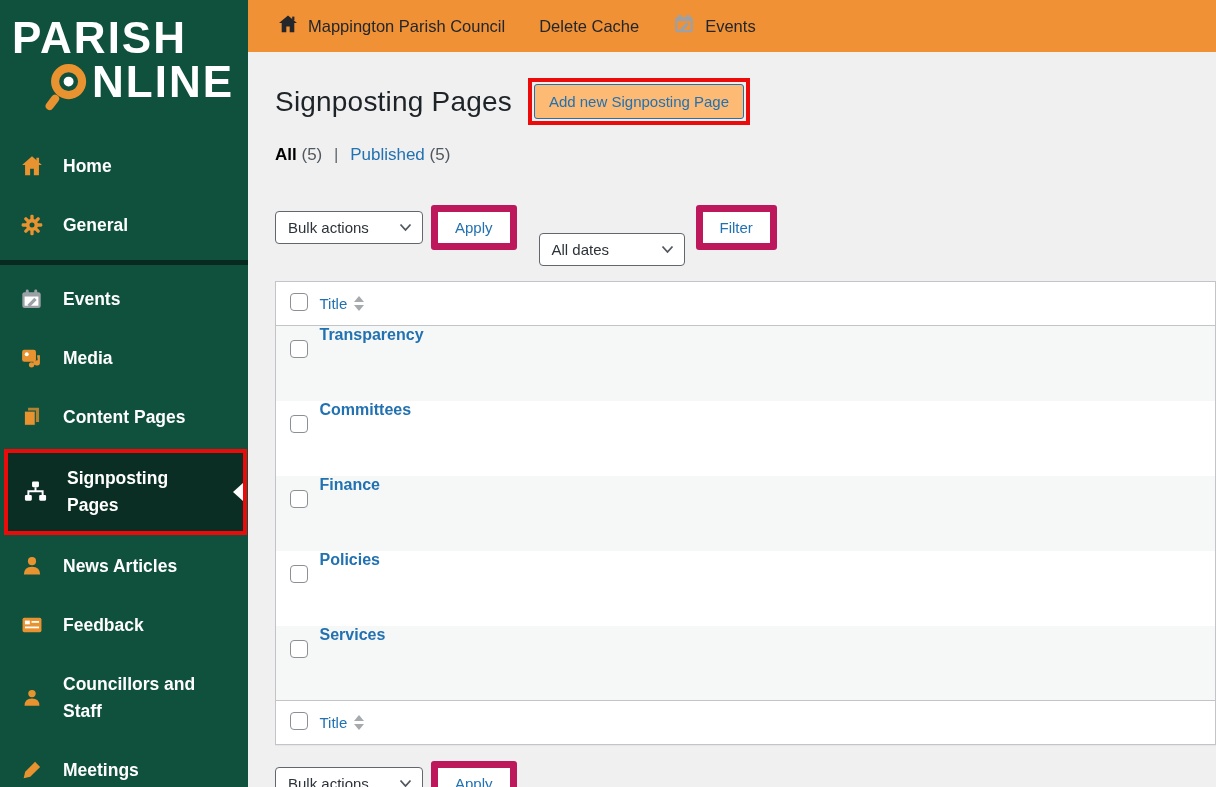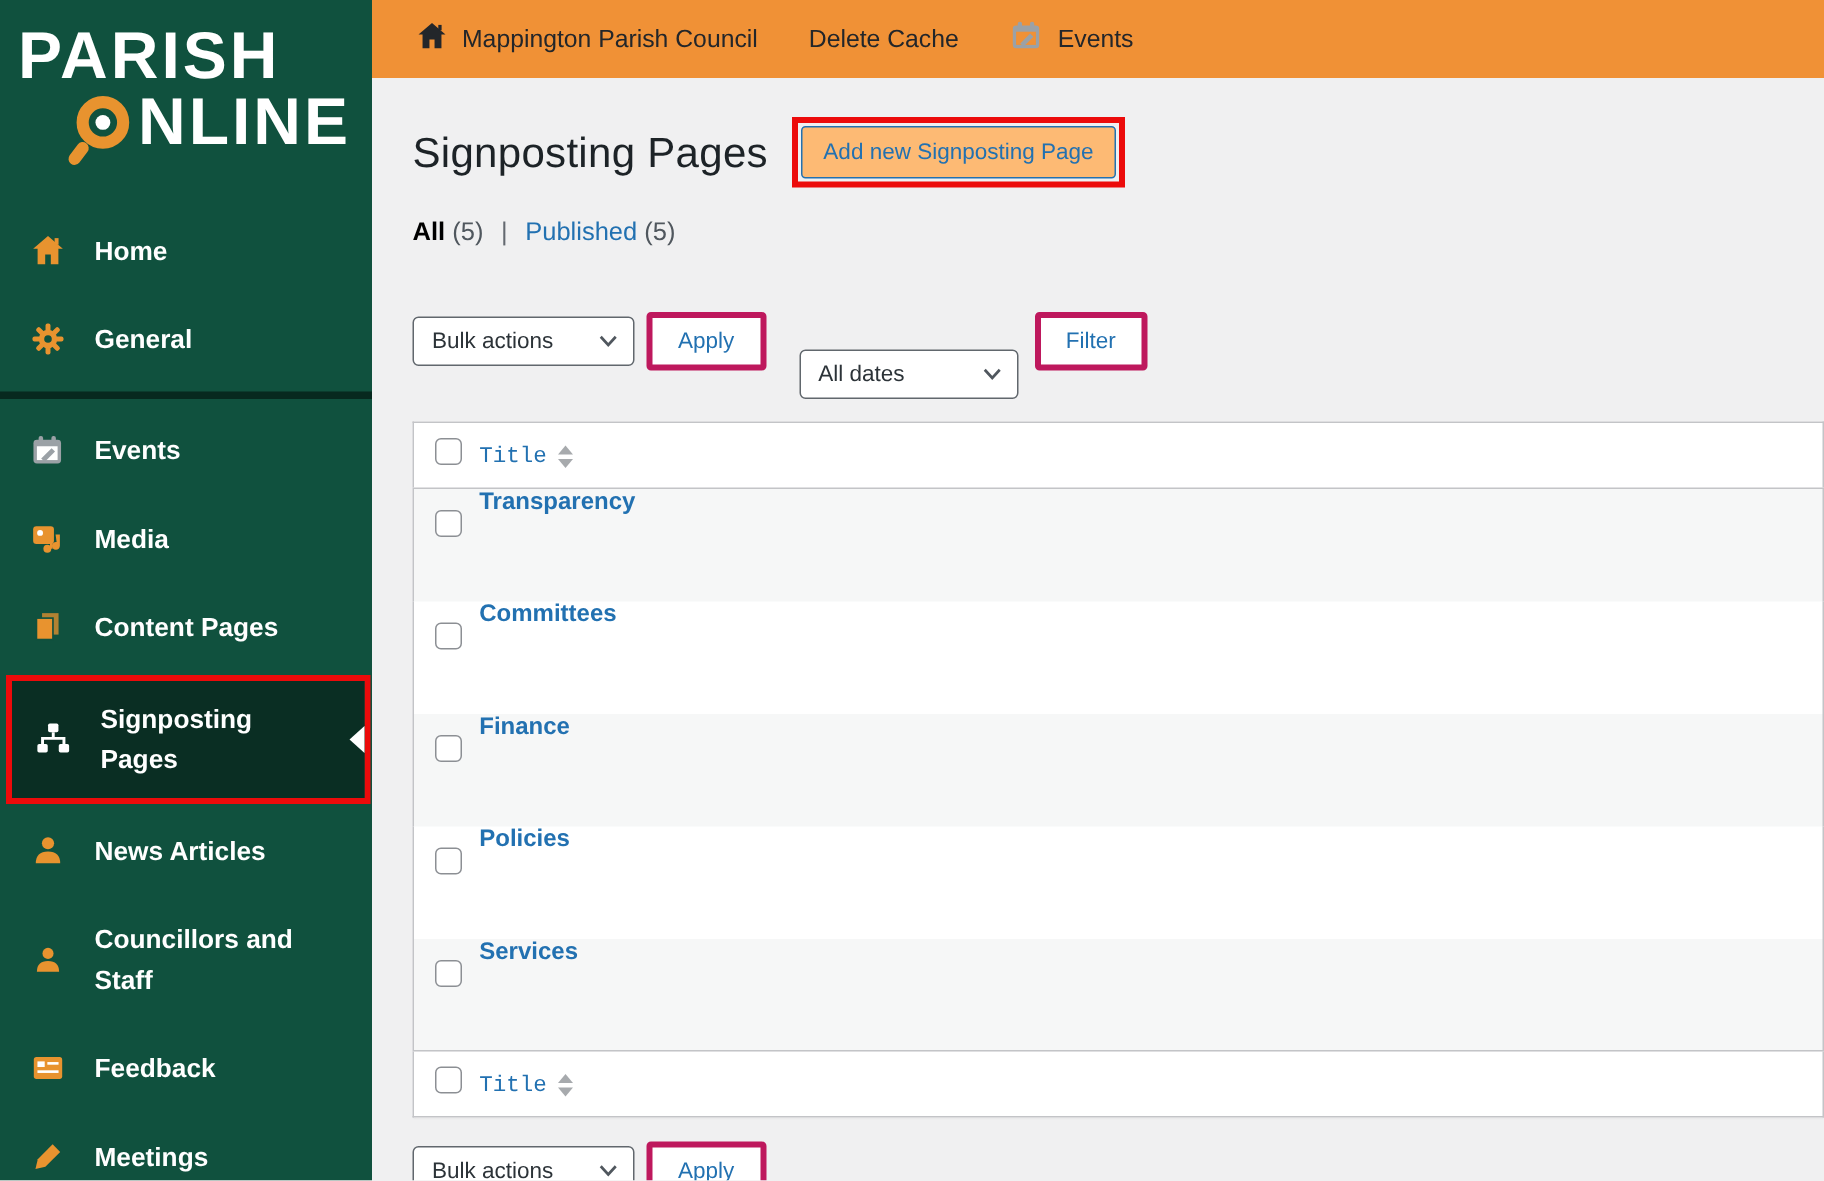--- a/index.html
+++ b/index.html
@@ -47,33 +47,33 @@
 
   .tablenav { margin-top:24px; display:flex; align-items:center; }
   .tablenav.bottom { margin-top:16px; }
   .select { display:inline-flex; align-items:center; justify-content:space-between;
             background:#fff; border:1px solid #61676d; border-radius:4px;
             font-size:15px; color:#2c3338; padding:7px 10px 7px 12px; cursor:pointer; }
   .select .chev { margin-left:16px; display:inline-flex; }
   .sel-bulk { width:148px; margin-right:8px; }
   .sel-dates { width:146px; margin-right:11px;margin-top:44px; }
   .gap-lg { width:22px; }
-  .btn { background:#fff; border:4px solid #be185d; color:#2271b1; border-radius:3px;
+  .btn { background:#fff; border:7px solid #be185d; color:#2271b1; border-radius:3px;
          font-size:15px; padding:7px 17px; font-family:inherit; cursor:pointer; }
 
   table.list { width:100%; margin-top:15px; border-collapse:collapse; background:#fff;
                border:1px solid #c3c4c7; box-shadow:0 1px 1px rgba(0,0,0,.04); }
   table.list thead tr { border-bottom:1px solid #c3c4c7; }
   table.list tfoot tr { border-top:1px solid #c3c4c7; }
   th.cb-col, td.cb-col { width:44px; padding:0 0 0 14px; }
   thead th, tfoot th { height:44px; text-align:left; font-weight:400; vertical-align:middle; }
   .cb { width:18px; height:18px; border:1px solid #8c8f94; border-radius:4px;
         background:#fff; display:inline-block; cursor:pointer; }
   .title-head { display:inline-flex; align-items:center; gap:7px; color:#2271b1;
-                font-size:15px; text-decoration:none; cursor:pointer;font-family:Liberation Mono, monospace; }
+                font-size:15px; text-decoration:none; cursor:pointer; }
   .sorter { display:inline-flex; flex-direction:column; gap:3px; }
   .tri-up { width:0; height:0; border-left:5px solid transparent; border-right:5px solid transparent;
             border-bottom:6px solid #a7aaad; }
   .tri-down { width:0; height:0; border-left:5px solid transparent; border-right:5px solid transparent;
               border-top:6px solid #a7aaad; }
   tbody tr { height:75px; }
   tbody tr:nth-child(odd) { background:#f6f7f7; }
   tbody td { vertical-align:top; padding-top:0; }
   tbody td.cb-col { padding-top:14px; }
   .row-title { color:#2271b1; font-weight:700; font-size:16px; text-decoration:none; cursor:pointer; }
@@ -185,38 +185,38 @@
           <svg width="22" height="22" viewBox="0 0 20 20" fill="#e8932f">
             <circle cx="10" cy="5.6" r="3.7"></circle>
             <path d="M2.6 17.8 Q2.6 10.6 10 10.6 Q17.4 10.6 17.4 17.8 Z"></path>
           </svg>
         </span>
         <span class="lbl">News Articles</span>
       </a>
 
       <a class="sb-item">
         <span class="icon">
-          <svg width="20" height="20" viewBox="0 0 20 20" fill="#e8932f">
-            <circle cx="10" cy="5.6" r="3.7"></circle>
-            <path d="M2.6 17.8 Q2.6 10.6 10 10.6 Q17.4 10.6 17.4 17.8 Z"></path>
-          </svg>
-        </span>
-        <span class="lbl">Councillors and Staff</span>
-      </a>
-
-      <a class="sb-item">
-        <span class="icon">
           <svg width="22" height="22" viewBox="0 0 20 20">
             <rect x="1.4" y="3.4" width="17.2" height="13.2" rx="1.6" fill="#e8932f"></rect>
             <rect x="3.6" y="6" width="4.4" height="3.4" fill="#ffffff"></rect>
             <rect x="9.6" y="6.4" width="6.8" height="1.6" fill="#ffffff"></rect>
             <rect x="3.6" y="11.4" width="12.8" height="1.6" fill="#ffffff"></rect>
           </svg>
         </span>
         <span class="lbl">Feedback</span>
+      </a>
+
+      <a class="sb-item">
+        <span class="icon">
+          <svg width="20" height="20" viewBox="0 0 20 20" fill="#e8932f">
+            <circle cx="10" cy="5.6" r="3.7"></circle>
+            <path d="M2.6 17.8 Q2.6 10.6 10 10.6 Q17.4 10.6 17.4 17.8 Z"></path>
+          </svg>
+        </span>
+        <span class="lbl">Councillors and Staff</span>
       </a>
 
       <a class="sb-item">
         <span class="icon">
           <svg width="22" height="22" viewBox="0 0 20 20" fill="#e8932f">
             <path d="M12.8 2.6 L17.4 7.2 L8.4 16.2 L2.4 17.6 L3.8 11.6 Z"></path>
           </svg>
         </span>
         <span class="lbl">Meetings</span>
       </a>

